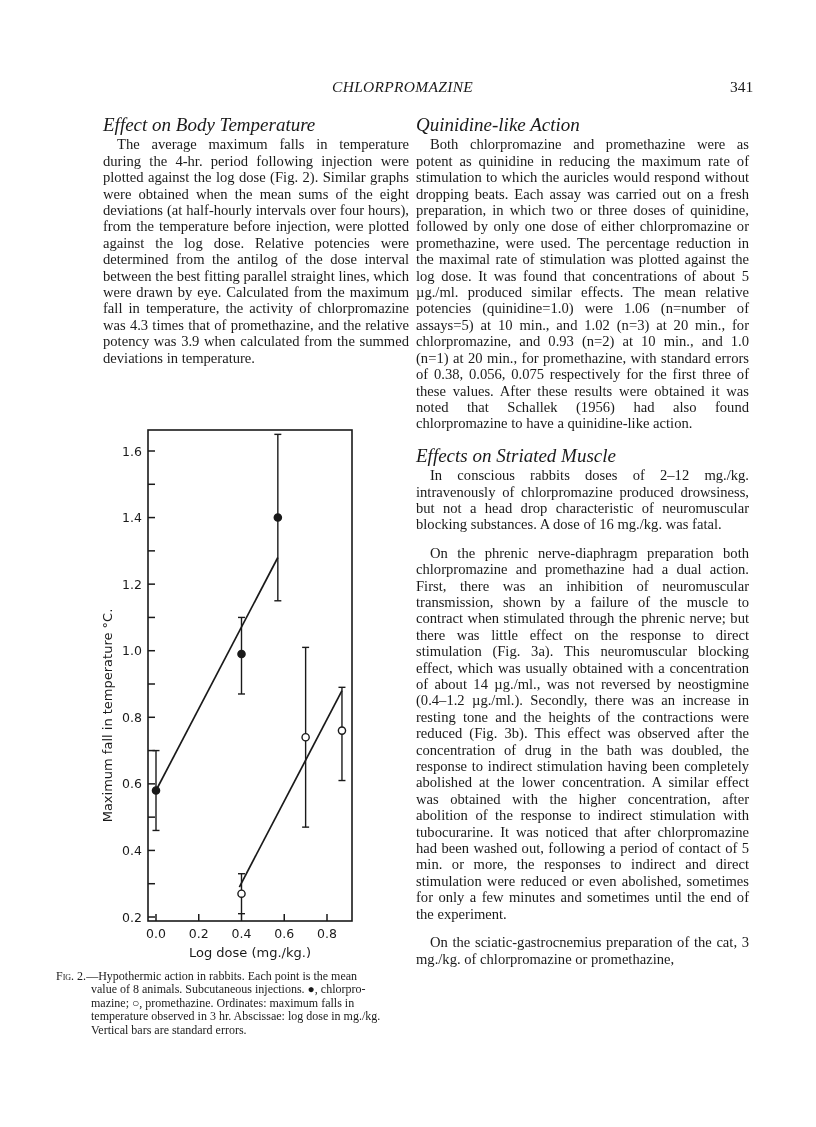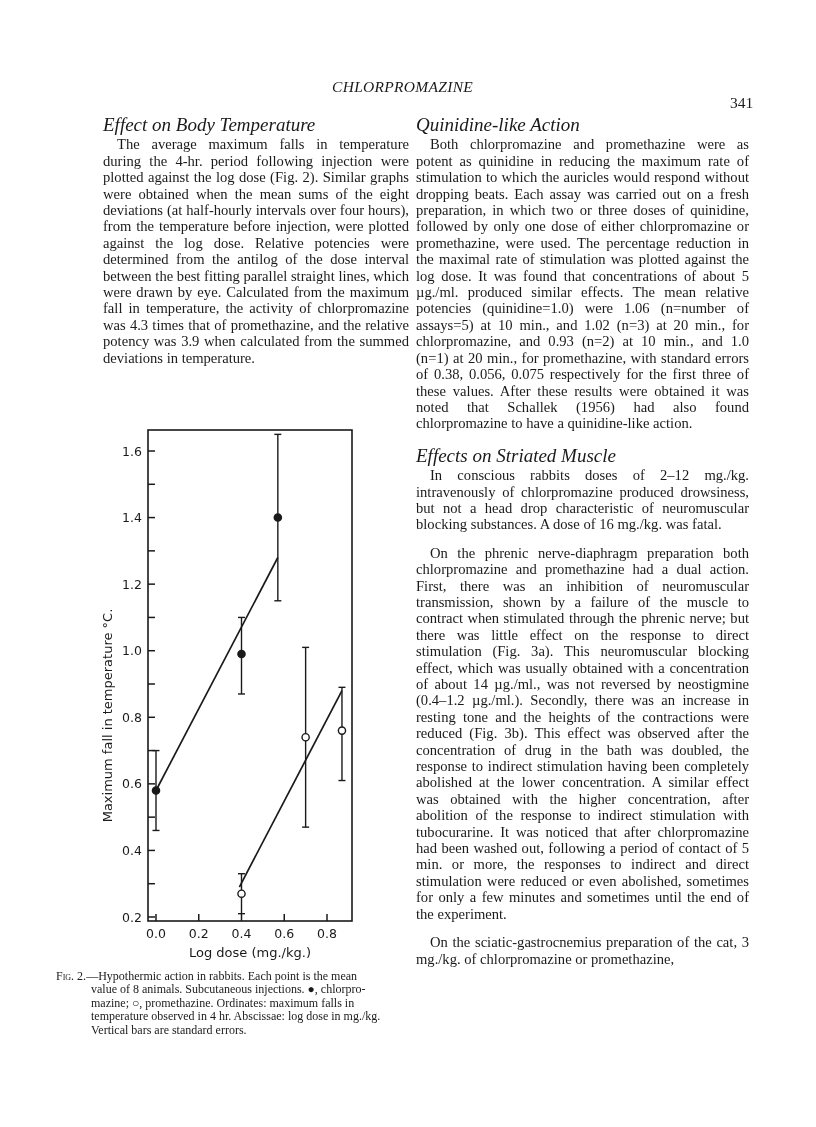--- a/index.html
+++ b/index.html
@@ -1,20 +1,20 @@
 <!DOCTYPE html>
 <html><head>
 <meta charset="utf-8">
 <style>
   html, body { margin: 0; padding: 0; background: #ffffff; }
   body { width: 816px; height: 1127px; position: relative; overflow: hidden;
          font-family: "Liberation Serif", "DejaVu Serif", serif; color: #1a1a1a; }
   .running-head { position: absolute; top: 78px; left: 0; width: 680px; height: 20px; }
   .running-title { position: absolute; left: 332px; top: 0; font-style: italic; font-size: 15.5px; letter-spacing: 0.3px; }
-  .page-number { position: absolute; left: 730px; top: 16px; font-size: 15.5px; }
+  .page-number { position: absolute; left: 730px; top: 0; font-size: 15.5px; }
 
   .col { position: absolute; font-size: 14.6px; line-height: 16.4px; text-align: justify; }
   .col-left { left: 103px; top: 117px; width: 306px; }
   .col-right { left: 416px; top: 117px; width: 333px; }
   .sec-head { font-style: italic; font-size: 19px; margin: 0 0 3px 0; text-align: left; }
   .para { margin: 0; text-indent: 14px; }
   .para + .para { margin-top: 12px; }
   .gap { height: 16px; }
 
   .figure { position: absolute; left: 95px; top: 420px; width: 300px; height: 560px; }
@@ -104,21 +104,21 @@
       <line x1="243.4625" y1="360.5285714285714" x2="250.4625" y2="360.5285714285714" stroke="#1a1a1a" stroke-width="1.4"></line>
       <line x1="243.4625" y1="267.3285714285714" x2="250.4625" y2="267.3285714285714" stroke="#1a1a1a" stroke-width="1.4"></line>
       <circle cx="246.9625" cy="310.59999999999997" r="3.6" fill="#ffffff" stroke="#1a1a1a" stroke-width="1.4"></circle>
     </svg>
 </div>
 
 <div class="caption">
   <span class="cap-first"><span class="fig-label">Fig. 2.</span><span>—Hypothermic action in rabbits. Each point is the mean</span></span>
   <span class="cap-line">value of 8 animals. Subcutaneous injections. ●, chlorpro-</span>
   <span class="cap-line">mazine; ○, promethazine. Ordinates: maximum falls in</span>
-  <span class="cap-line">temperature observed in 4 hr. Abscissae: log dose in mg./kg.</span>
+  <span class="cap-line">temperature observed in 3 hr. Abscissae: log dose in mg./kg.</span>
   <span class="cap-line">Vertical bars are standard errors.</span>
 </div>
 
 <div class="col col-right">
   <div class="sec-head">Quinidine-like Action</div>
   <p class="para">Both chlorpromazine and promethazine were as potent as quinidine in reducing the maximum rate of stimulation to which the auricles would respond without dropping beats. Each assay was carried out on a fresh preparation, in which two or three doses of quinidine, followed by only one dose of either chlorpromazine or promethazine, were used. The percentage reduction in the maximal rate of stimulation was plotted against the log dose. It was found that concentrations of about 5 µg./ml. produced similar effects. The mean relative potencies (quinidine=1.0) were 1.06 (n=number of assays=5) at 10 min., and 1.02 (n=3) at 20 min., for chlorpromazine, and 0.93 (n=2) at 10 min., and 1.0 (n=1) at 20 min., for promethazine, with standard errors of 0.38, 0.056, 0.075 respectively for the first three of these values. After these results were obtained it was noted that Schallek (1956) had also found chlorpromazine to have a quinidine-like action.</p>
   <div class="gap"></div>
   <div class="sec-head">Effects on Striated Muscle</div>
   <p class="para">In conscious rabbits doses of 2–12 mg./kg. intravenously of chlorpromazine produced drowsiness, but not a head drop characteristic of neuromuscular blocking substances. A dose of 16 mg./kg. was fatal.</p>
   <p class="para">On the phrenic nerve-diaphragm preparation both chlorpromazine and promethazine had a dual action. First, there was an inhibition of neuromuscular transmission, shown by a failure of the muscle to contract when stimulated through the phrenic nerve; but there was little effect on the response to direct stimulation (Fig. 3a). This neuromuscular blocking effect, which was usually obtained with a concentration of about 14 µg./ml., was not reversed by neostigmine (0.4–1.2 µg./ml.). Secondly, there was an increase in resting tone and the heights of the contractions were reduced (Fig. 3b). This effect was observed after the concentration of drug in the bath was doubled, the response to indirect stimulation having been completely abolished at the lower concentration. A similar effect was obtained with the higher concentration, after abolition of the response to indirect stimulation with tubocurarine. It was noticed that after chlorpromazine had been washed out, following a period of contact of 5 min. or more, the responses to indirect and direct stimulation were reduced or even abolished, sometimes for only a few minutes and sometimes until the end of the experiment.</p>

